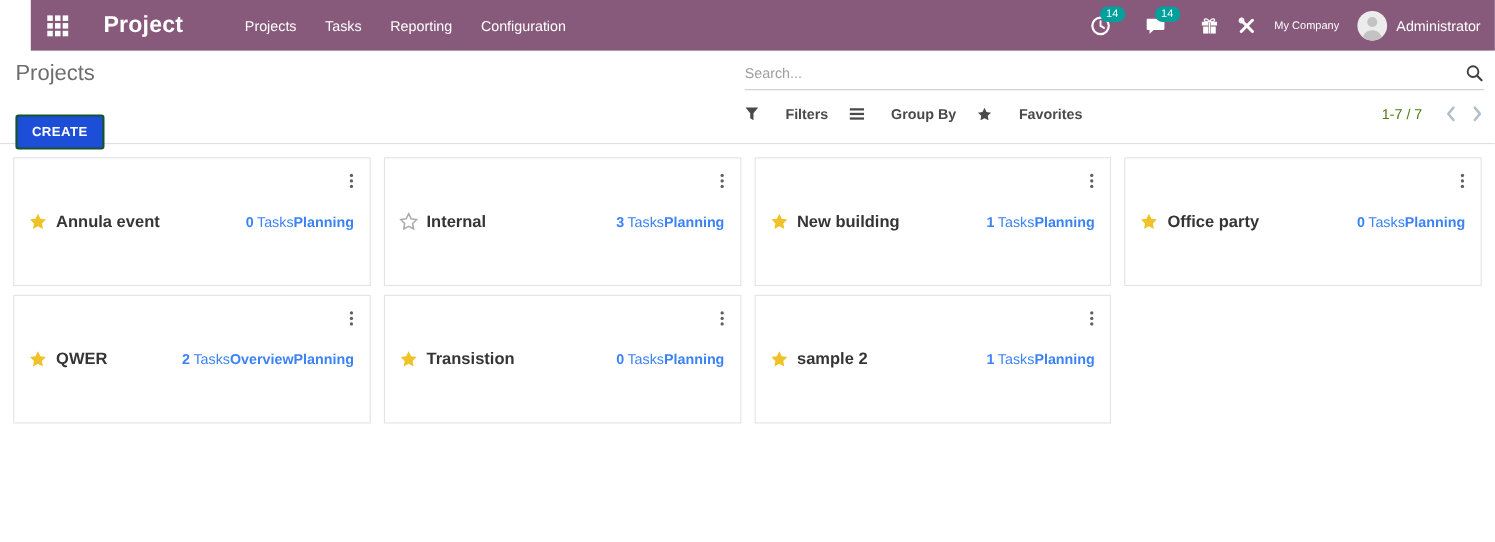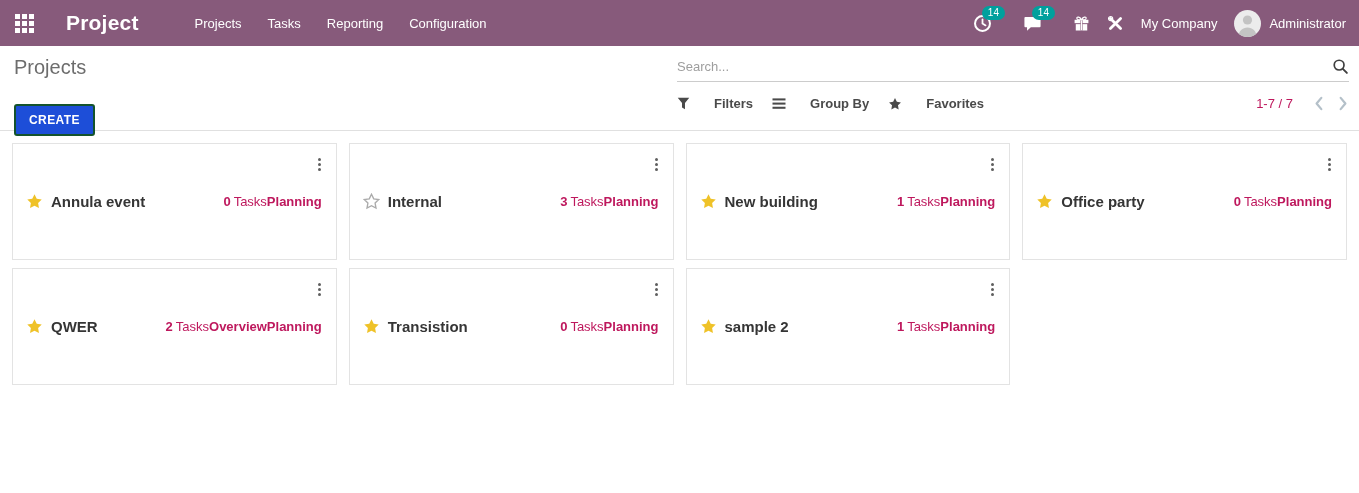--- a/index.html
+++ b/index.html
@@ -1,34 +1,34 @@
 <!DOCTYPE html>
 <html><head>
 <meta charset="utf-8">
 <style>
   * { box-sizing: border-box; margin: 0; padding: 0; }
   html,body { width:1359px; height:493px; overflow:hidden; background:#fff;
     font-family:"Liberation Sans", sans-serif; }
 
   
   .navbar { height:46px; background:#875a7b; display:flex; align-items:center;
-    padding:0 13px; color:#fff; }
+    padding:0 13px; color:#fff;margin-left:28px; }
   .apps-btn { background:none; border:none; cursor:pointer; padding:2px; }
   .apps-grid { display:grid; grid-template-columns:repeat(3,5px); grid-template-rows:repeat(3,5px);
     gap:2px; }
   .apps-grid i { background:#fff; display:block; }
   .brand { font-size:21px; font-weight:700; margin-left:30px; letter-spacing:.2px; }
   .menu { display:flex; margin-left:54px; gap:22px; }
   .menu-item { font-size:13px; color:#fff; cursor:pointer; padding:4px 2px; }
   .nav-right { margin-left:auto; display:flex; align-items:center; gap:17px; }
   .icon-btn { position:relative; display:flex; align-items:center; cursor:pointer; }
   .icon-btn.with-badge { margin-right:14px; }
   .badge { position:absolute; top:-8px; left:9px; background:#00a09d; color:#fff;
     font-size:10px; font-weight:400; line-height:14px; padding:0 6px; border-radius:8px; }
-  .company { font-size:13px; cursor:pointer; }
+  .company { font-size:10px; cursor:pointer; }
   .user { display:flex; align-items:center; gap:8px; cursor:pointer; }
   .avatar { width:27px; height:27px; border-radius:50%; background:#ececec; overflow:hidden;
     display:flex; align-items:flex-end; justify-content:center; }
   .user-name { font-size:13px; }
 
   
   .control-panel { display:flex; justify-content:space-between; align-items:flex-start;
     padding:8px 10px 0 14px; height:85px; border-bottom:1px solid #e0e0e0; }
   .page-title { font-size:20px; color:#6d6d6d; margin-top:2px; }
   .create-btn { margin-top:25px; background:#1d4ed8; border:2px solid #14532d; color:#fff;
@@ -36,38 +36,38 @@
     cursor:pointer; font-family:"Liberation Sans", sans-serif; }
   .cp-right { width:672px; }
   .search-row { display:flex; align-items:center; border-bottom:1px solid #ccc; padding-bottom:6px; margin-top:4px; }
   .search-row input { flex:1; border:none; outline:none; font-size:13px; color:#14532d;
     font-family:"Liberation Sans", sans-serif; }
   .search-row input::placeholder { color:#9e9e9e; }
   .filter-row { display:flex; align-items:center; margin-top:14px; }
   .filter-item { display:flex; align-items:center; gap:24px; font-size:13px; font-weight:700;
     color:#4a4a4a; cursor:pointer; margin-right:19px; }
   .pager { margin-left:auto; display:flex; align-items:center; gap:14px; }
-  .pager-range { font-size:13px; color:#be185d; margin-right:6px; }
+  .pager-range { font-size:13px; color:#4d7c0f; margin-right:6px; }
   .pager-chevron { cursor:pointer; display:flex; align-items:center; }
 
   
   .kanban { display:grid; grid-template-columns:repeat(4,1fr); column-gap:12px; row-gap:8px;
     padding:12px; }
   .card { height:117px; border:1px solid #e3e3e3; background:#fff; position:relative;
     padding:11px 14px 12px 13px; display:flex; flex-direction:row; justify-content:space-between;
     cursor:pointer; }
   .card-head { display:flex; align-items:center; gap:8px; padding-right:24px; }
   .card-title { font-size:15px; font-weight:700; color:#353535; white-space:nowrap; }
   .star-on { color:#efc228; }
   .star-off { color:#ababab; }
   .kebab { position:absolute; top:12px; right:13px; display:flex; flex-direction:column; gap:2px;
     padding:2px; cursor:pointer; }
   .kebab i { width:3px; height:3px; border-radius:50%; background:#5f5f5f; display:block; }
   .card-foot { display:flex; justify-content:space-between; align-items:center;
-    font-size:13px; color:#be185d; }
+    font-size:13px; color:#3b82f6; }
   .card-foot b { font-weight:700; }
   .tasks span { margin-left:3px; }
   .mid, .stage { font-weight:700; }
 </style>
 </head>
 <body>
 
 <div>
 
   <nav class="navbar">

